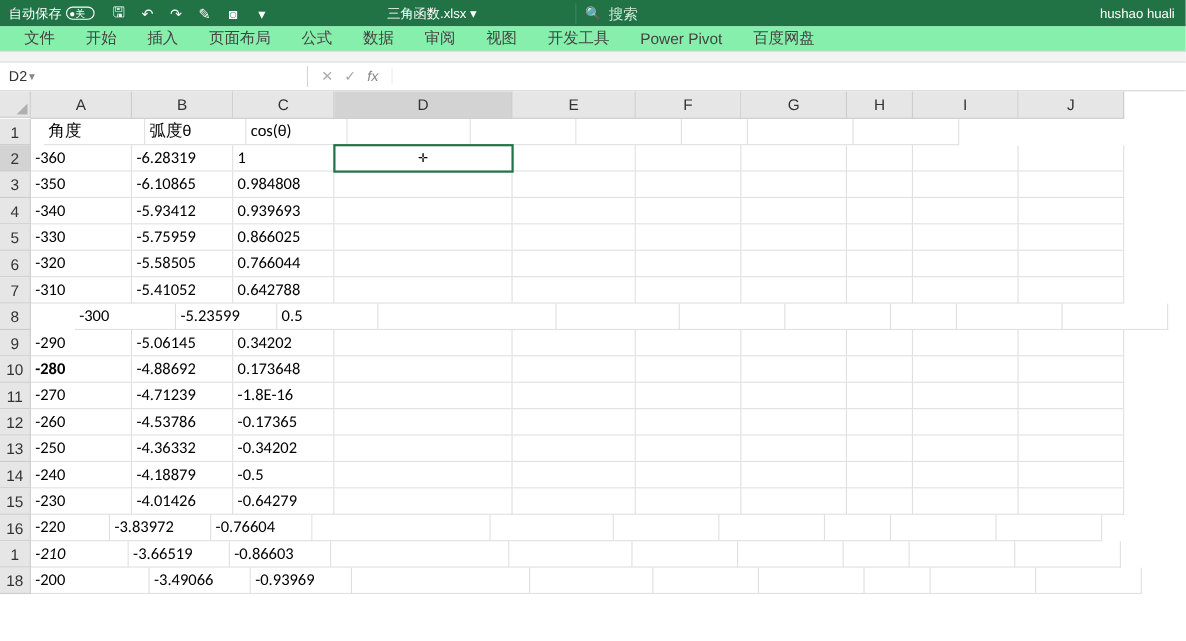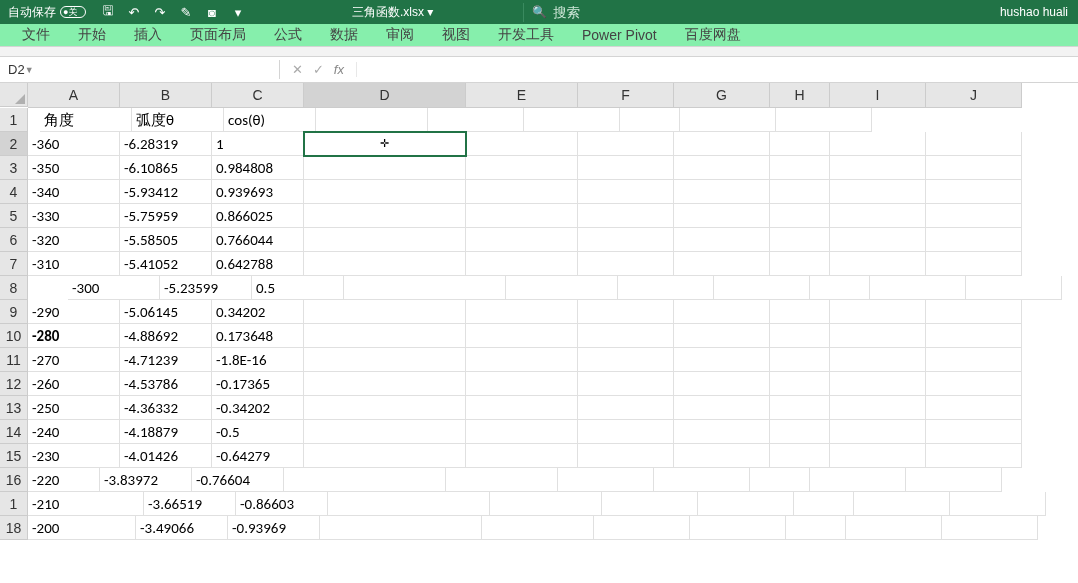--- a/index.html
+++ b/index.html
@@ -496,21 +496,21 @@
           <div class="cell txt" style="width: 162px;"></div>
           <div class="cell txt" style="width: 112px;"></div>
           <div class="cell txt" style="width: 96px;"></div>
           <div class="cell txt" style="width: 96px;"></div>
           <div class="cell txt" style="width: 60px;"></div>
           <div class="cell txt" style="width: 96px;"></div>
           <div class="cell txt" style="width: 96px;"></div>
         </div>
         <div class="row">
           <div class="row-h">1</div>
-          <div class="cell num" style="width: 116px;">-210</div>
+          <div class="cell num" style="width: 89px; font-style: italic;">-210</div>
           <div class="cell num" style="width: 92px;">-3.66519</div>
           <div class="cell num" style="width: 92px;">-0.86603</div>
           <div class="cell txt" style="width: 162px;"></div>
           <div class="cell txt" style="width: 112px;"></div>
           <div class="cell txt" style="width: 96px;"></div>
           <div class="cell txt" style="width: 96px;"></div>
           <div class="cell txt" style="width: 60px;"></div>
           <div class="cell txt" style="width: 96px;"></div>
           <div class="cell txt" style="width: 96px;"></div>
         </div>

